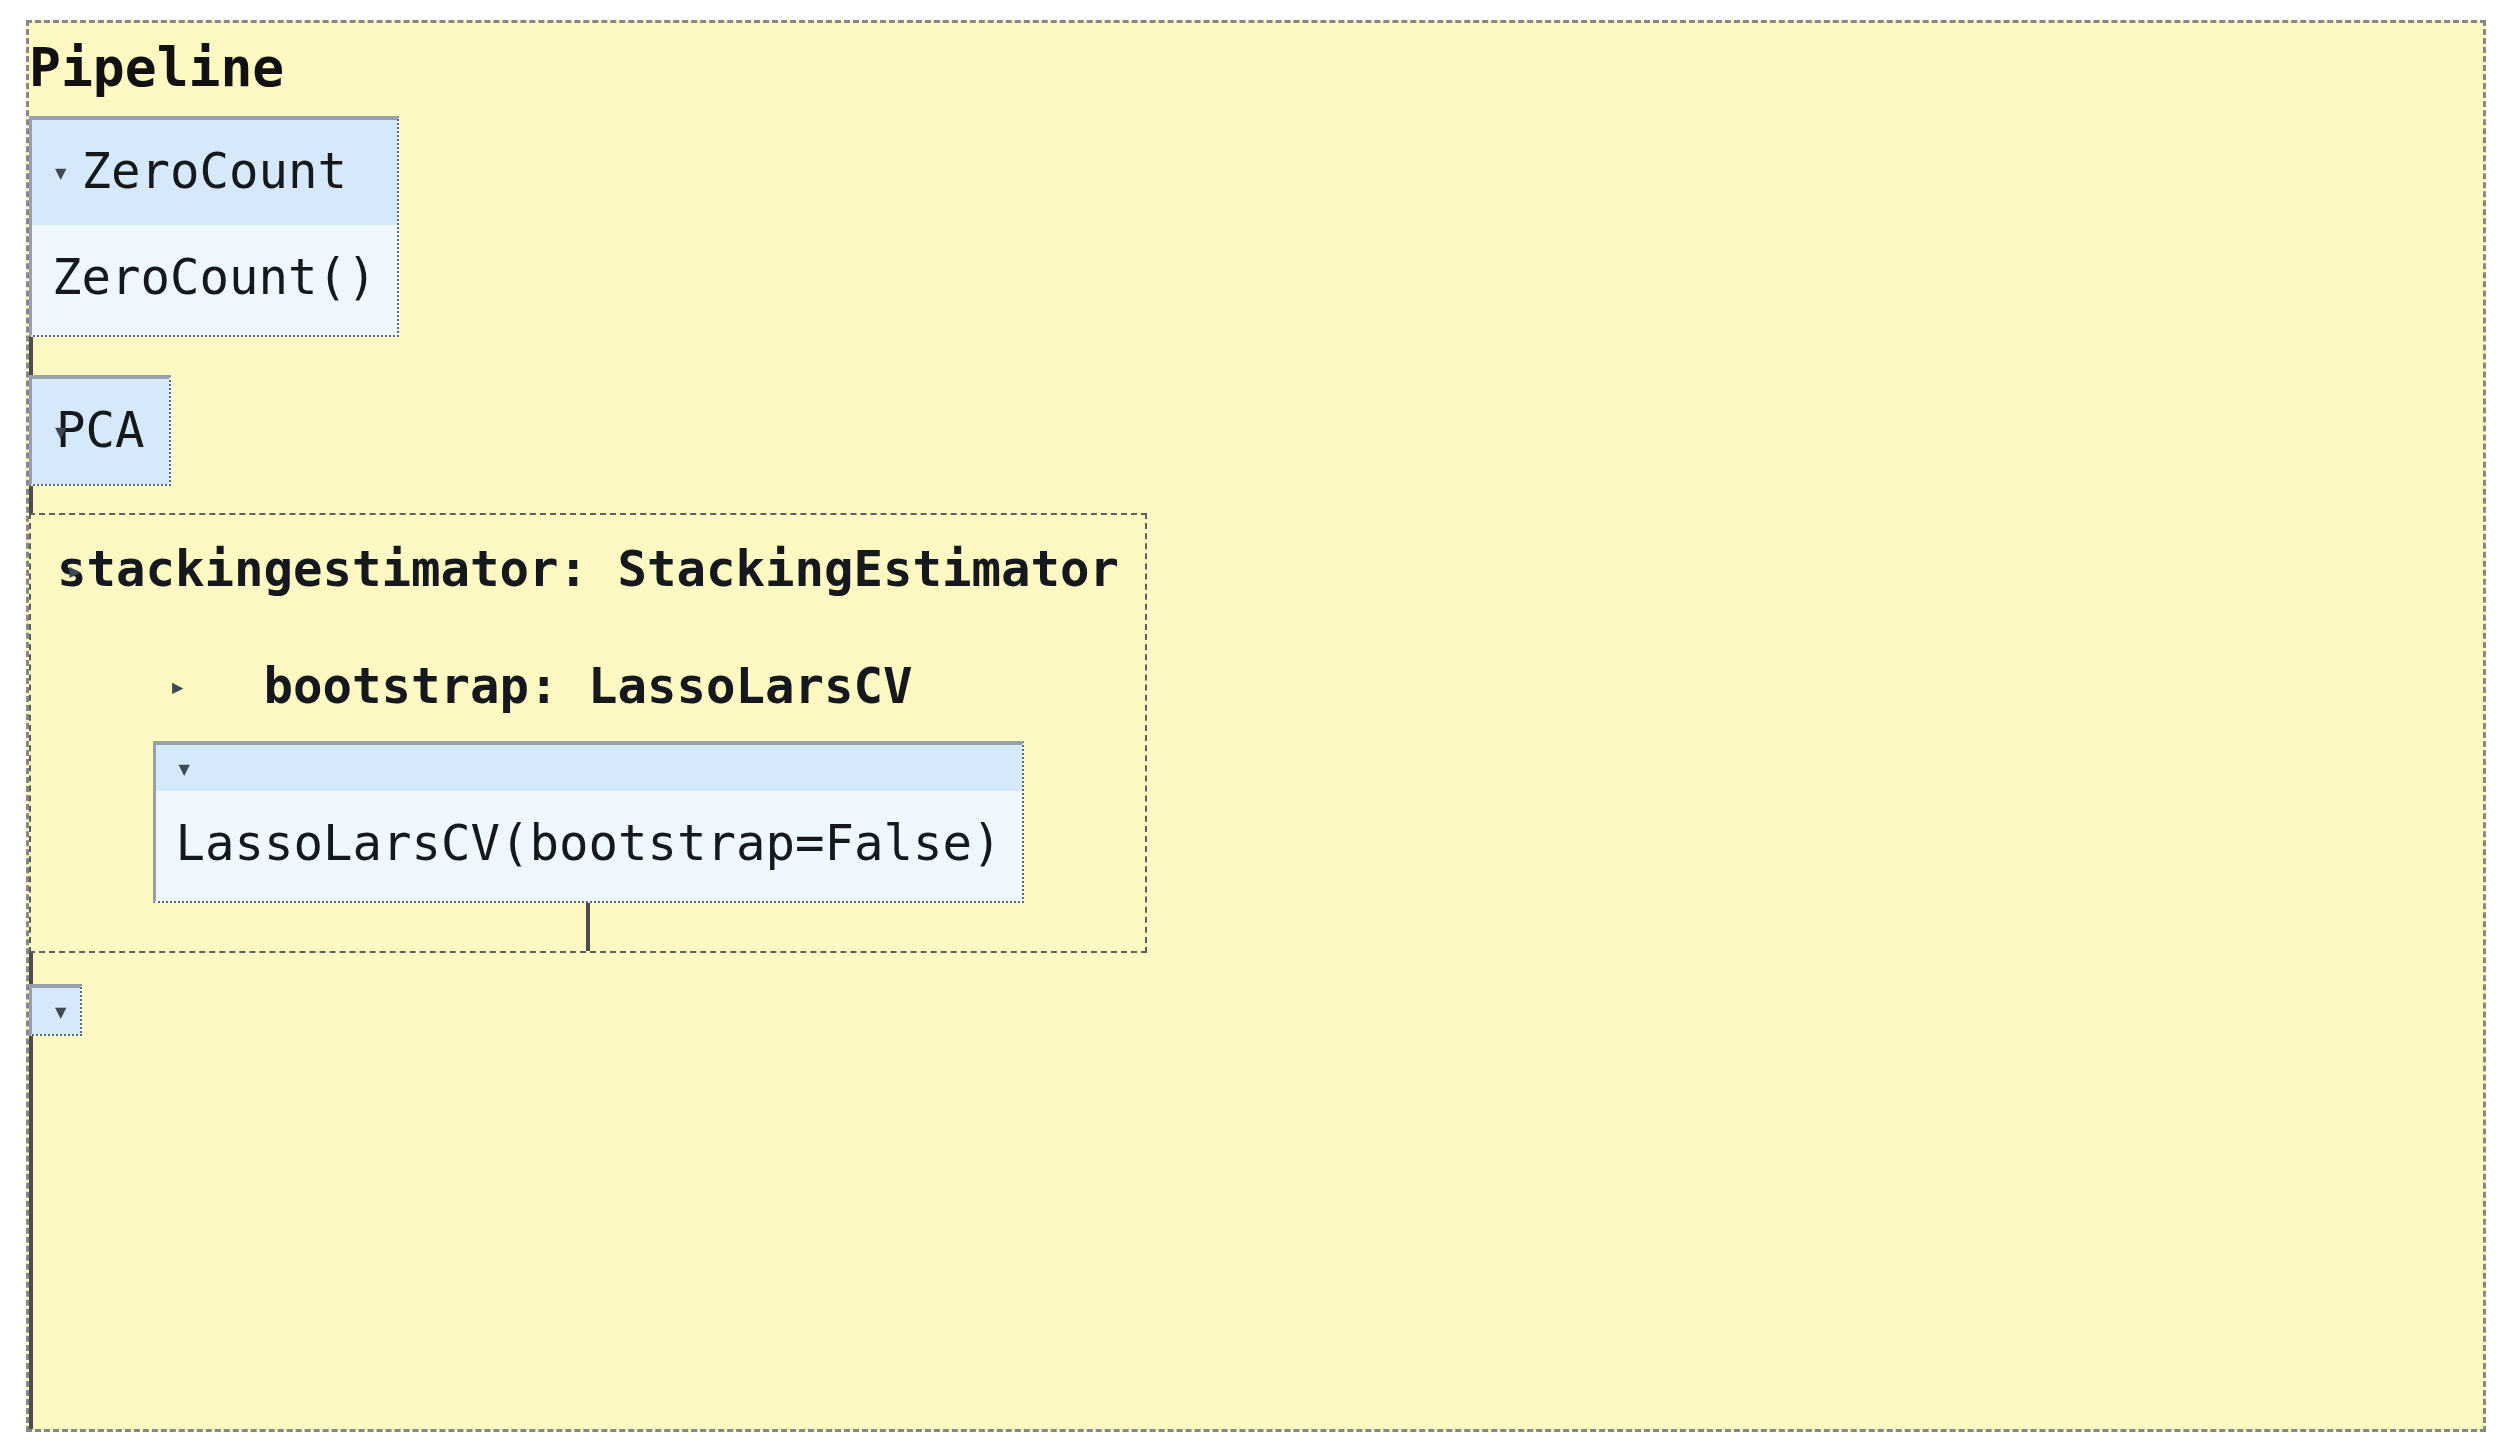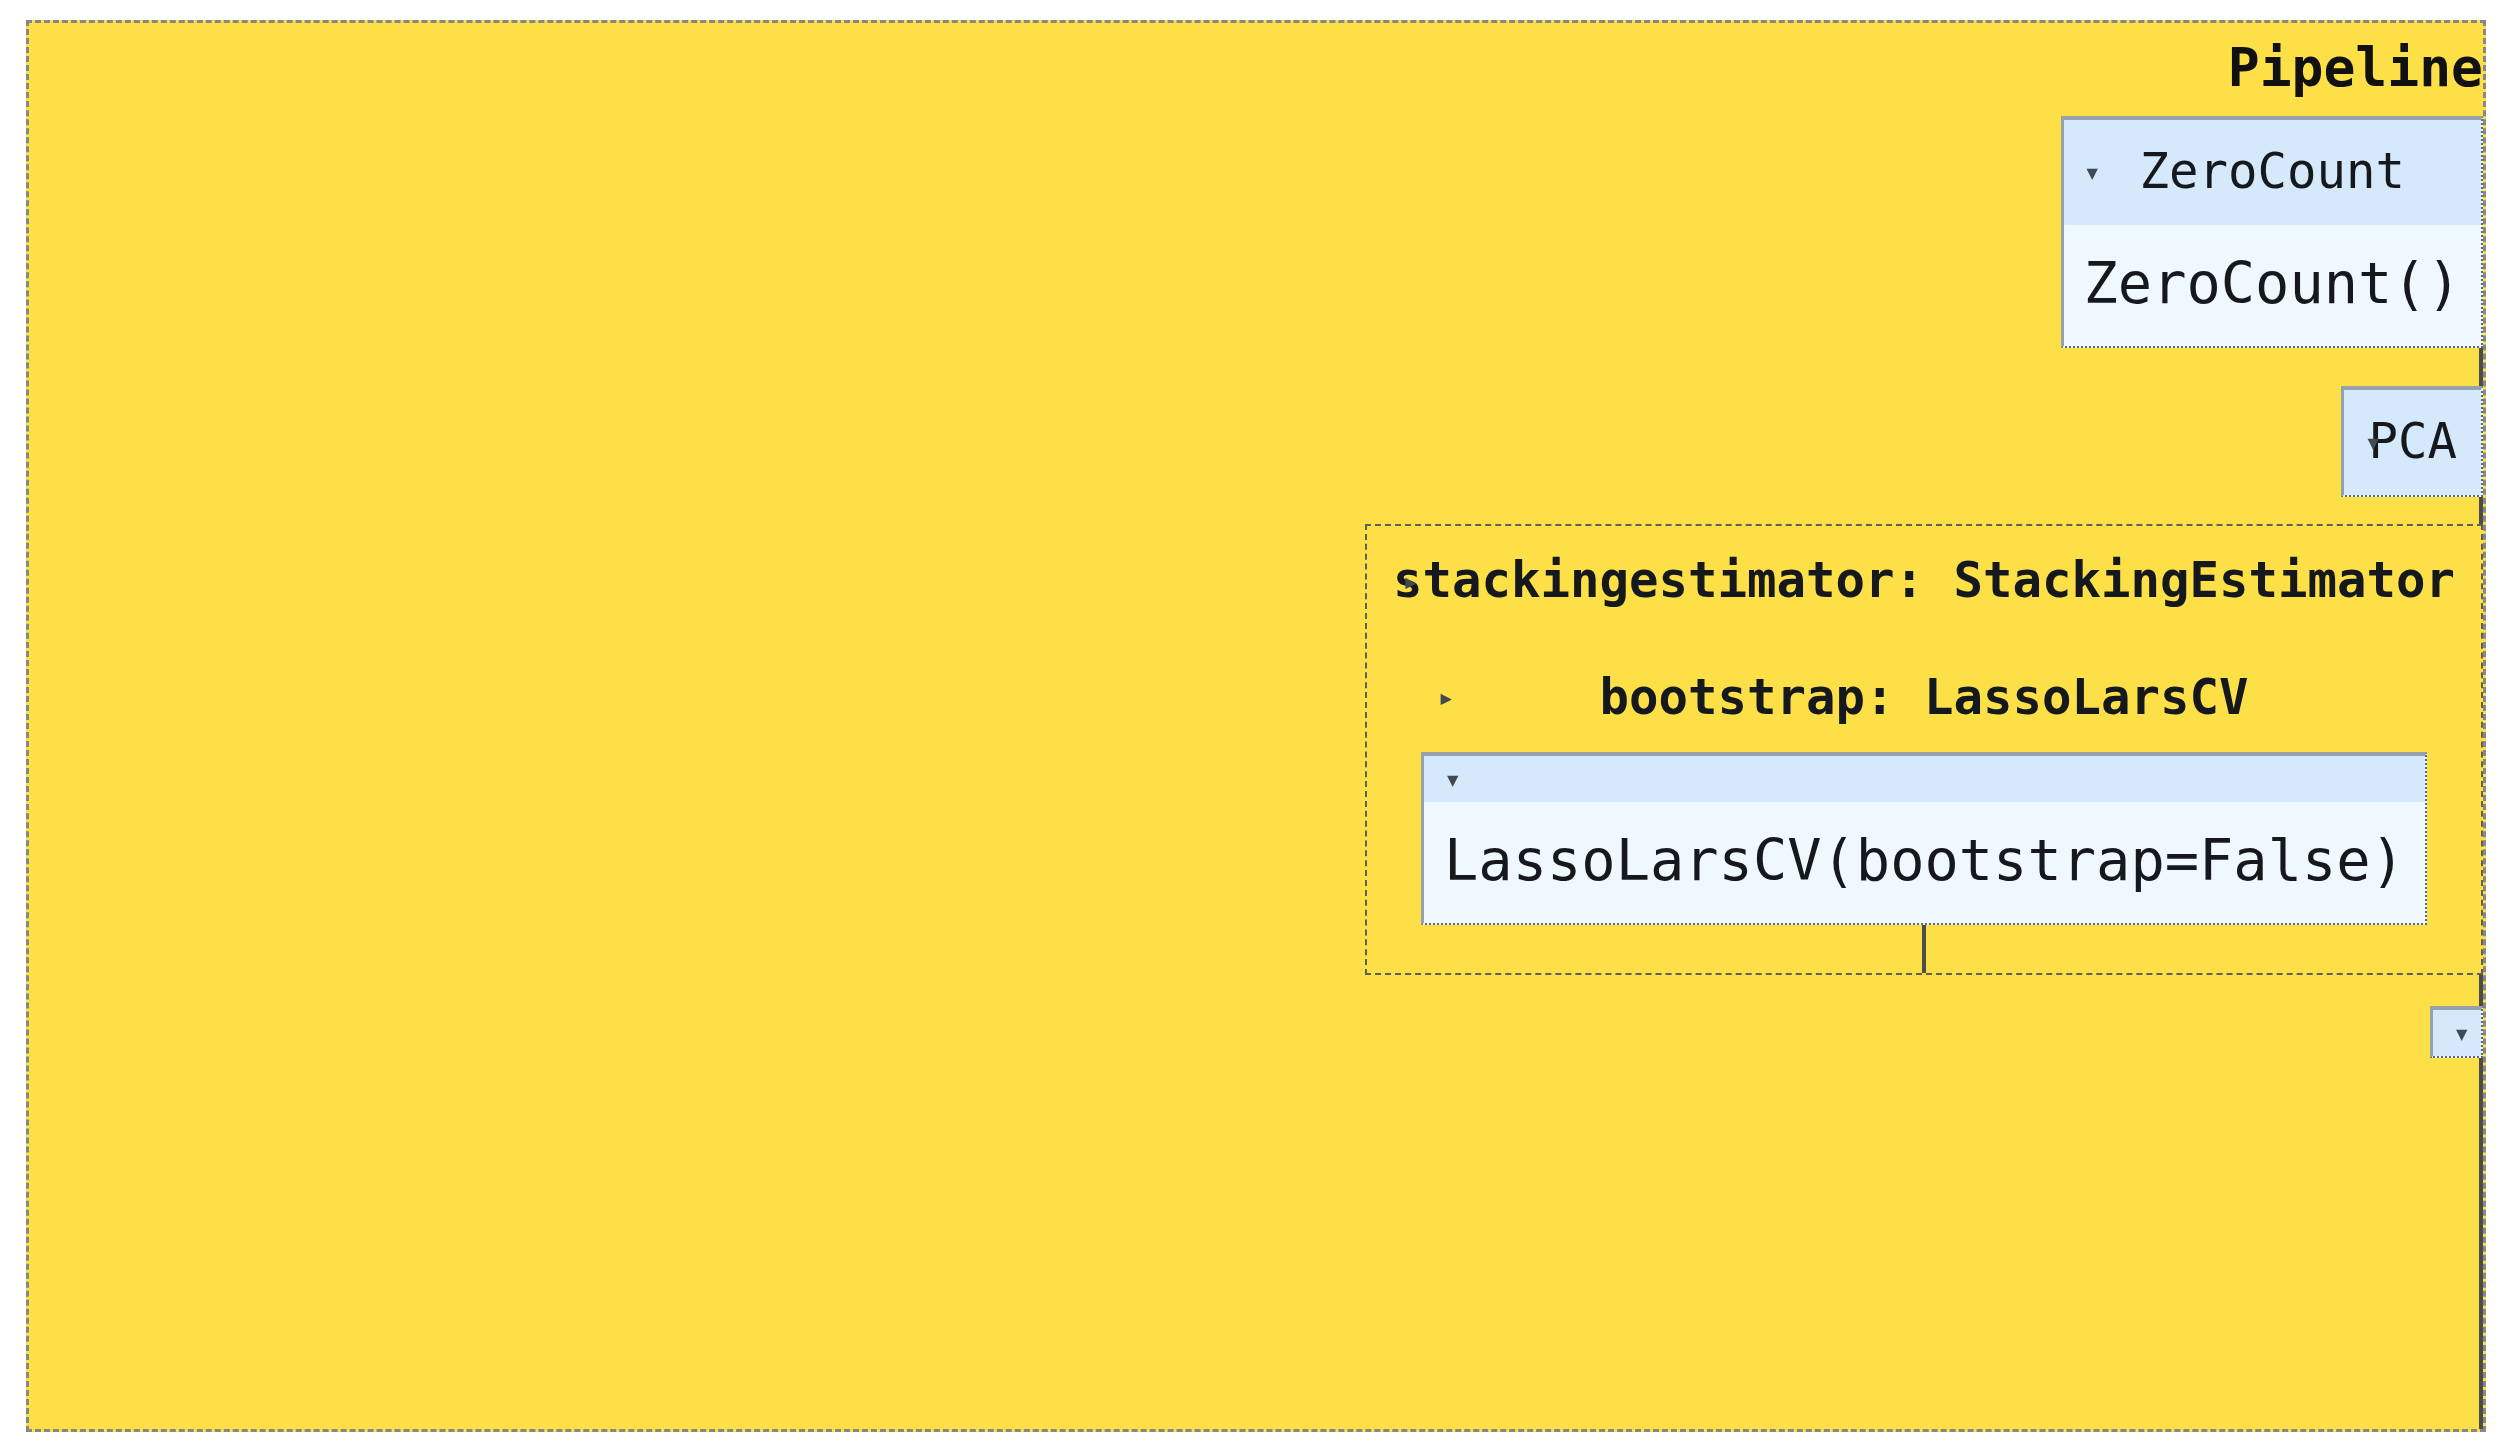--- a/index.html
+++ b/index.html
@@ -22,24 +22,24 @@
     font-family: "DejaVu Sans Mono", "Liberation Mono", monospace;
     color: var(--text);
   }
   .outer {
     position: absolute;
     left: 26px;
     top: 20px;
     width: 2460px;
     height: 1412px;
     border: 3.7px dashed var(--outer-border);
-    background: #fde047;
+    background: #fef9c3;
     display: flex;
     flex-direction: column;
-    align-items: flex-end;
+    align-items: flex-start;
   }
   .pipeline-title {
     margin-top: 13px;
     font-size: 53px;
     line-height: 1.2;
     font-weight: bold;
     color: #111;
   }
   .est-box {
     background: var(--body-bg);
@@ -62,21 +62,21 @@
   .caret {
     position: absolute;
     left: 20px;
     top: 50%;
     transform: translateY(-50%);
     font-size: 29px;
     color: var(--caret);
   }
   .est-body {
     padding: 20px 20px 24px 20px;
-    font-size: 57px;
+    font-size: 49px;
     line-height: 1.35;
     white-space: pre;
     text-align: left;
   }
   .connector {
     width: 3.7px;
     background: var(--connector);
   }
   .conn-1 { height: 38px; }
   .conn-2 { height: 27.5px; }

